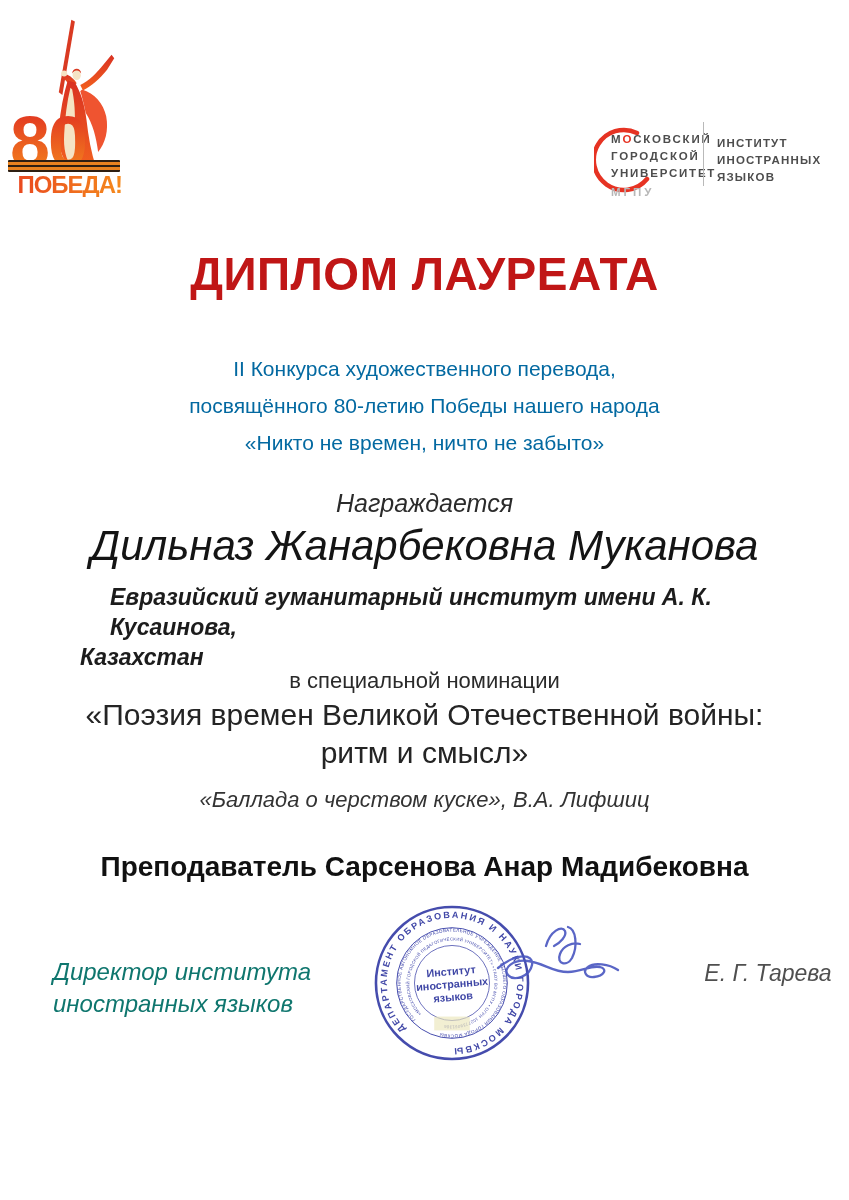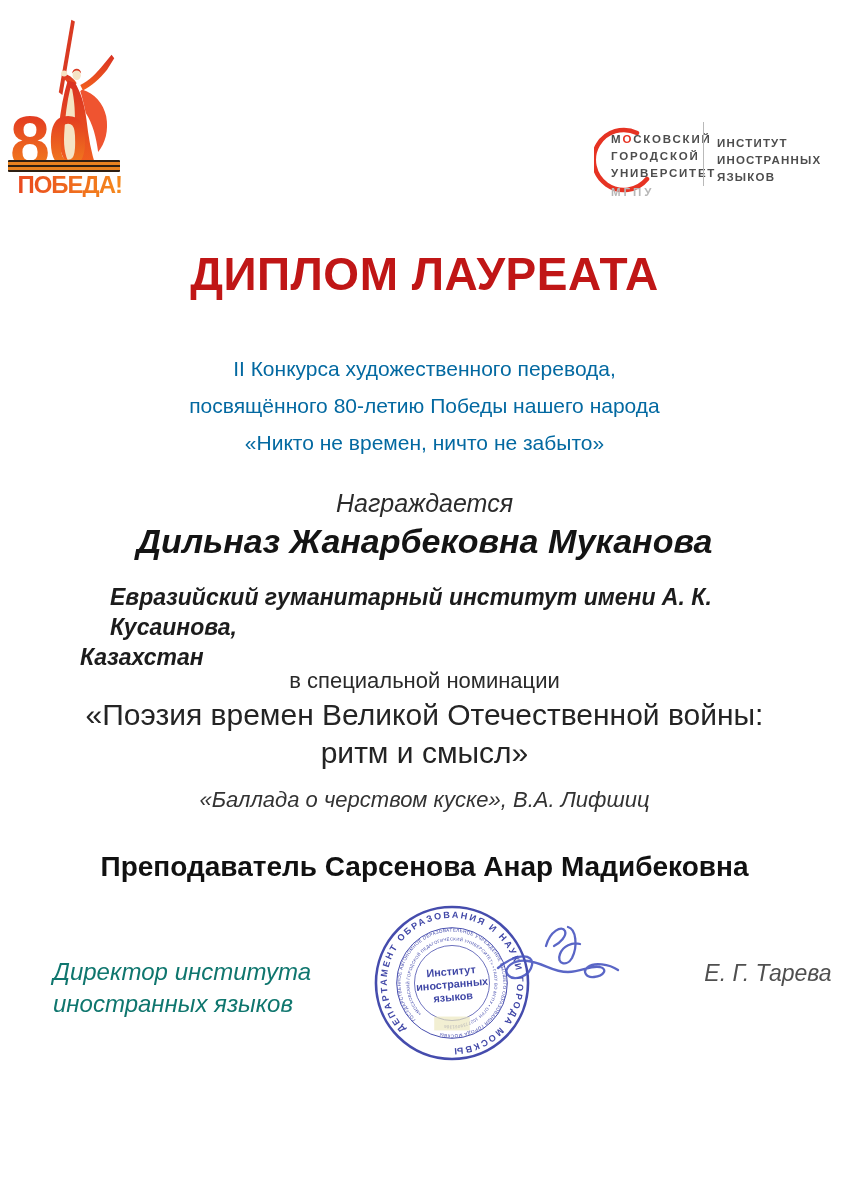--- a/index.html
+++ b/index.html
@@ -43,21 +43,21 @@
   .mgpu .uni-text{position:absolute;left:15px;top:21px;font-size:11.5px;line-height:17px;letter-spacing:1.8px;color:#4d4d4d;white-space:nowrap;}
   .mgpu .abbr{color:#b7b7b7;letter-spacing:3px;margin-top:2px;}
   .mgpu .divider{position:absolute;left:107px;top:12px;width:1px;height:64px;background:#b9b9b9;}
   .mgpu .inst-text{position:absolute;left:121px;top:25px;font-size:11.5px;line-height:17px;letter-spacing:1.2px;color:#4d4d4d;white-space:nowrap;}
   .accent-letter{color:#e63323;}
 
   
   .diploma-title{top:247px;font-size:46px;font-weight:bold;color:#c01616;letter-spacing:0.5px;}
   .contest{top:350px;font-size:21px;line-height:37px;font-weight:300;color:#0369a1;}
   .award-label{top:489px;font-size:25px;font-style:italic;color:#2b2b2b;}
-  .laureate{top:522px;font-size:34px;font-weight:bold;font-style:italic;color:#141414;}
+  .laureate{top:522px;font-size:42px;font-weight:normal;font-style:italic;color:#141414;}
   .institution{left:80px;top:582px;width:640px;font-size:23px;font-weight:bold;font-style:italic;line-height:30px;color:#1c1c1c;text-align:left;}
   .institution .indent{padding-left:30px;}
   .nom-label{top:668px;font-size:22px;font-weight:300;color:#2a2a2a;}
   .nomination{top:696px;font-size:30px;line-height:38px;font-weight:300;color:#242424;}
   .work{top:787px;font-size:22px;font-style:italic;font-weight:300;color:#333333;}
   .teacher{top:851px;font-size:28px;font-weight:bold;color:#111111;}
 
   .director{left:53px;top:956px;font-size:24px;font-style:italic;color:#0f766e;line-height:32px;text-align:left;}
   .signer{left:688px;top:960px;width:160px;font-size:23px;font-style:italic;color:#4f4f4f;text-align:center;}
 

